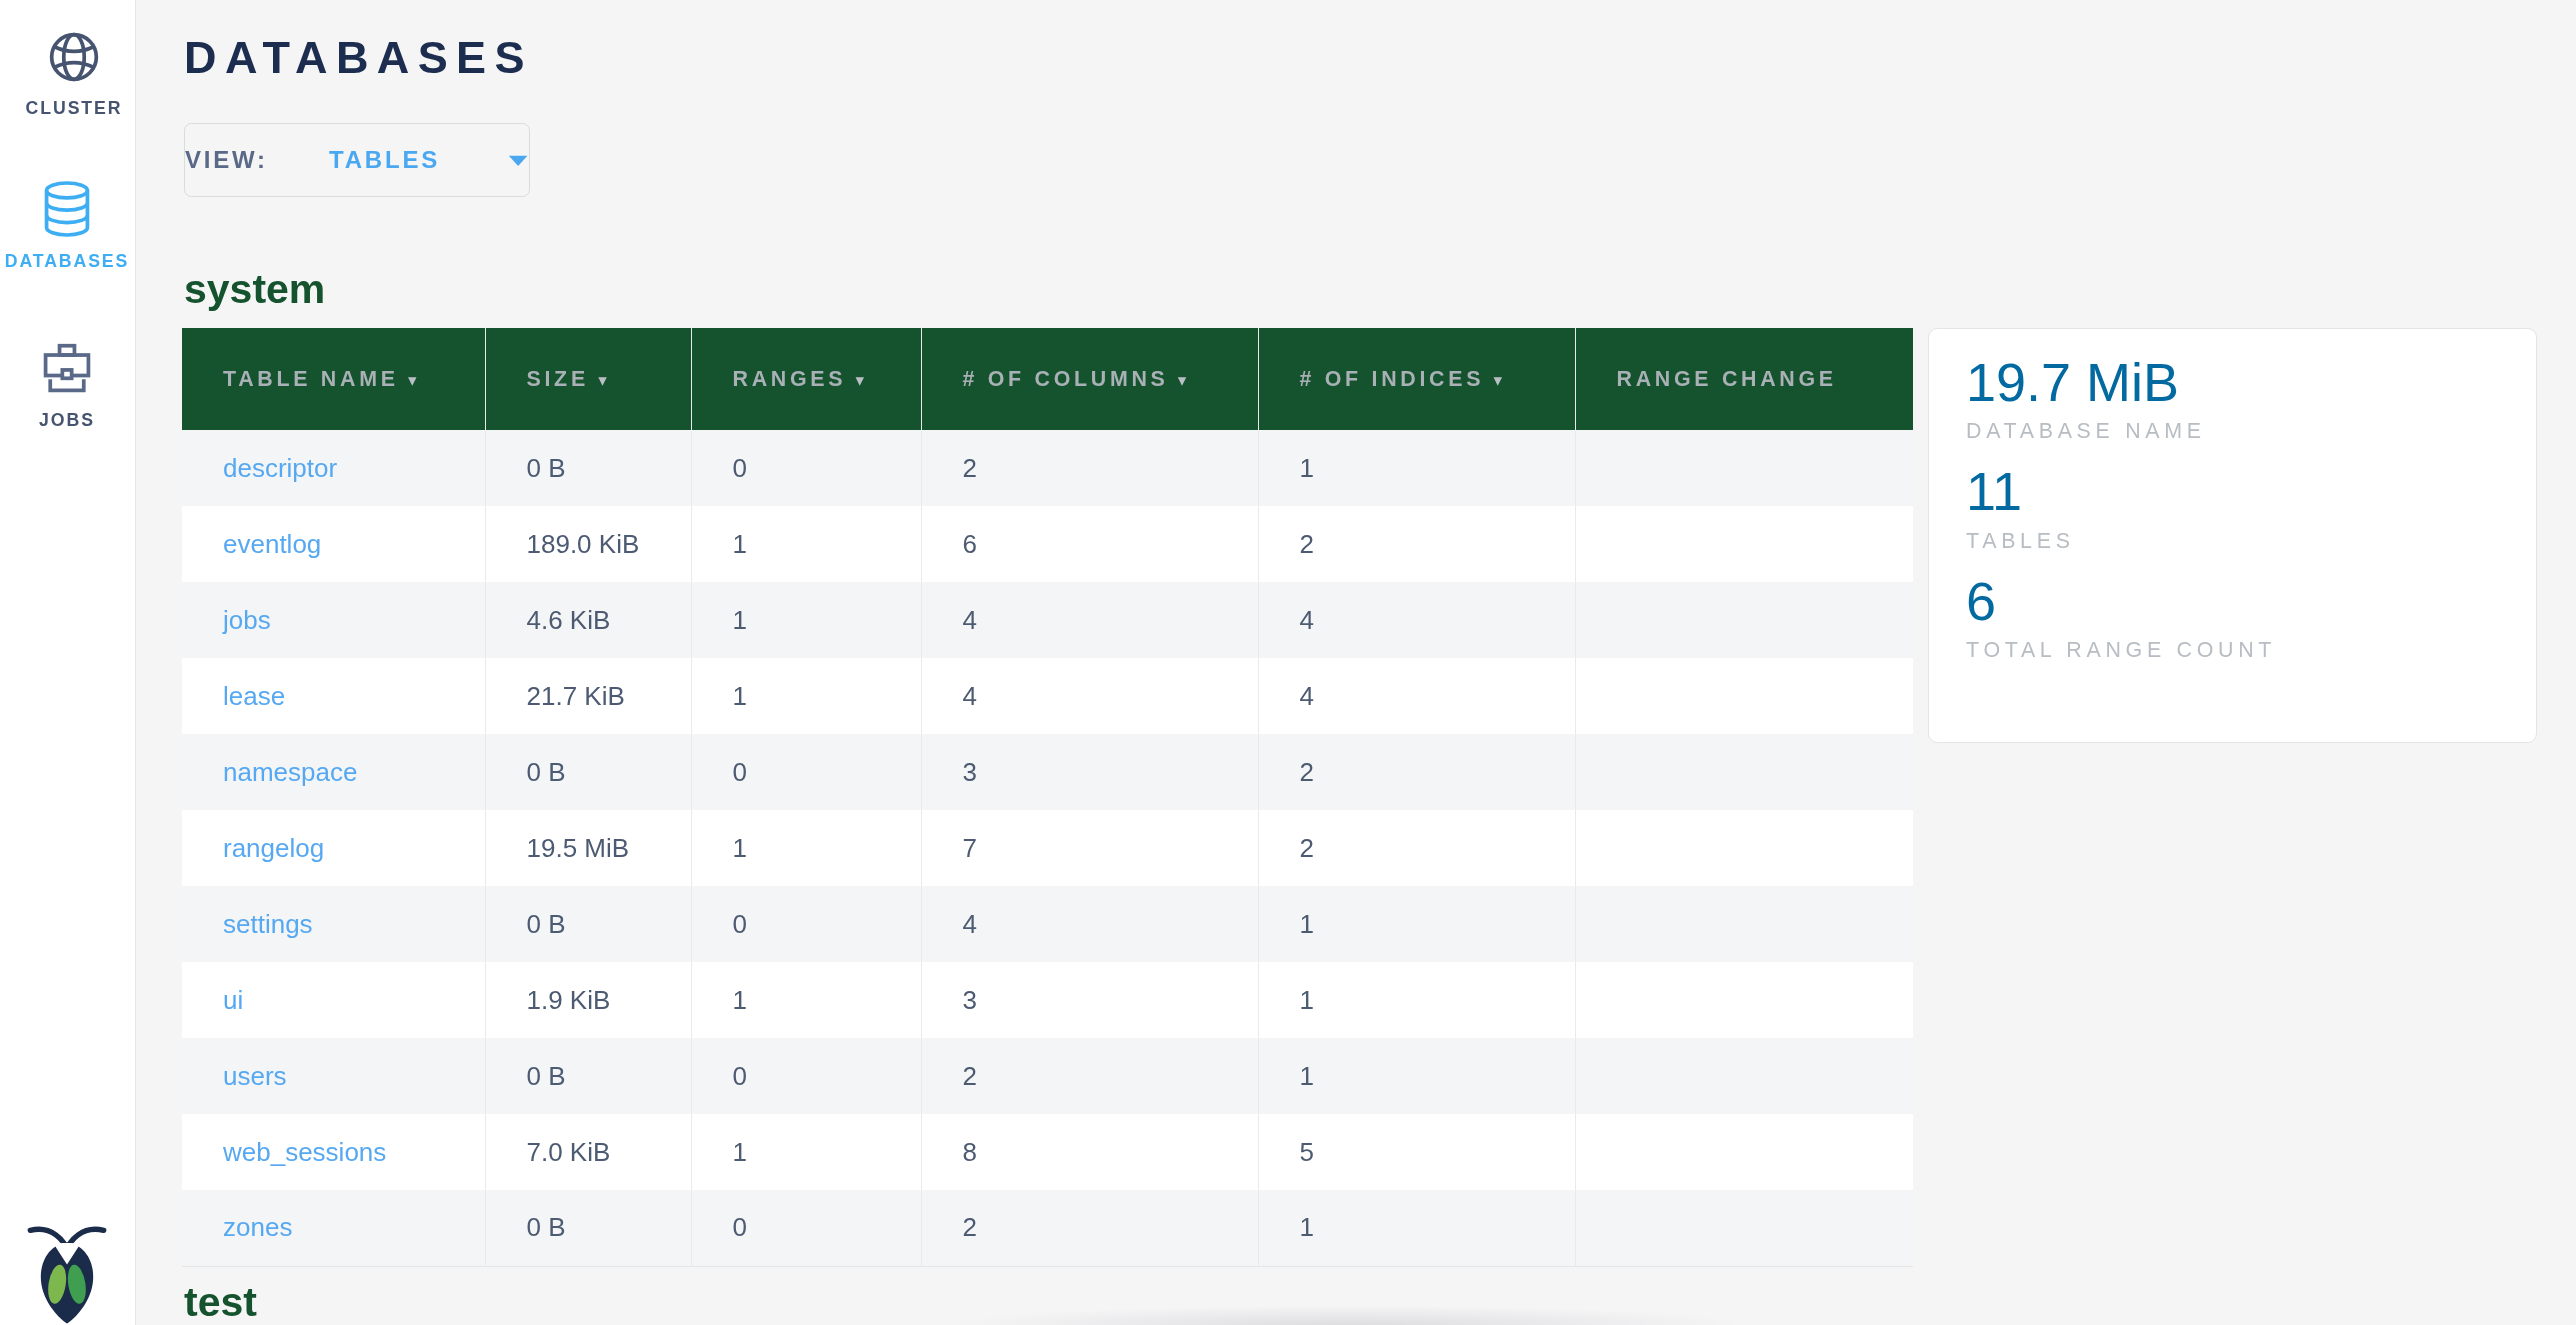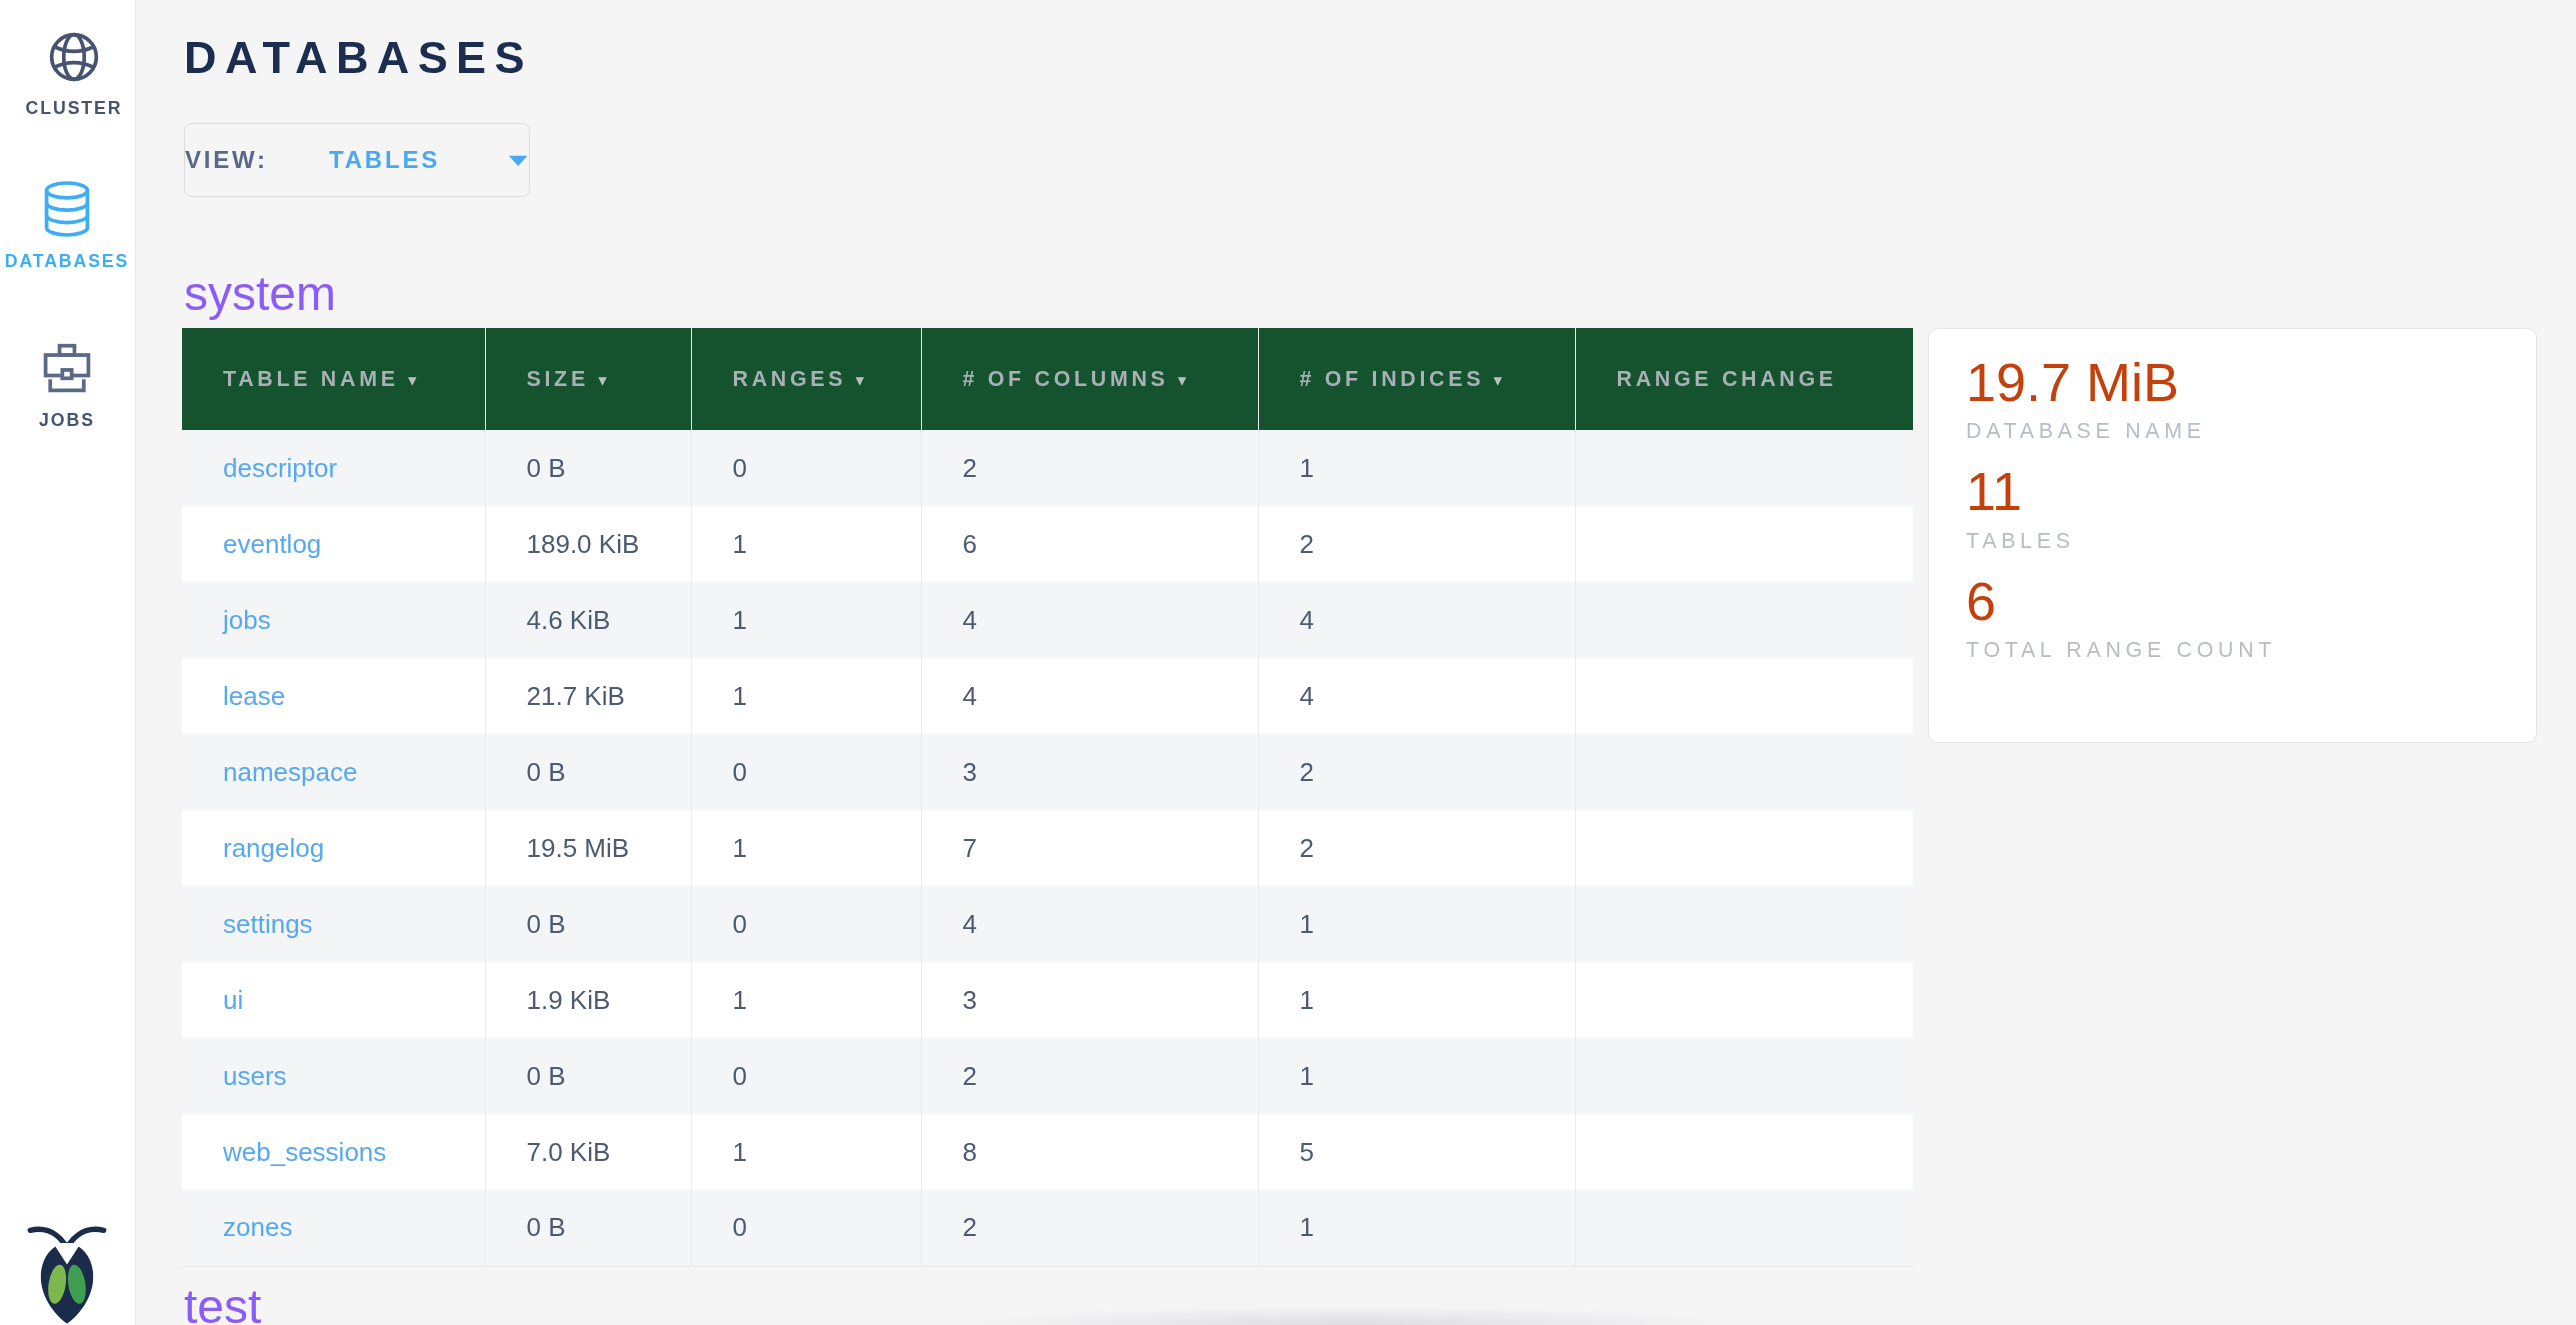--- a/index.html
+++ b/index.html
@@ -44,21 +44,21 @@
   .view-dropdown .view-label {
     font-size:24px; font-weight:bold; letter-spacing:2.8px; color:#5a6987;
   }
   .view-dropdown .view-value {
     font-size:24px; font-weight:bold; letter-spacing:2.8px; color:#4aa8f0;
   }
   .view-dropdown .caret { margin-left:5.6px; margin-top:3.7px; }
 
   .section-heading {
     position:absolute; left:184px;
-    font-size:48px; font-weight:400; color:#8b5cf6;
+    font-size:41px; font-weight:700; color:#14532d;
   }
   .heading-system { top:266px; }
   .heading-test   { top:1279px; }
 
   
   .db-table {
     position:absolute; left:182px; top:328px; width:1731px;
     border-collapse:collapse; table-layout:fixed;
     border-bottom:1.9px solid #e4e5e7;
   }
@@ -81,21 +81,21 @@
   .db-table a.tbl-link { color:#55a8f1; text-decoration:none; cursor:pointer; }
 
   
   .summary-card {
     position:absolute; left:1928px; top:328px;
     width:609px; height:415px;
     background:#ffffff; border:1.9px solid #e3e4e6; border-radius:9.3px;
     padding:20.5px 37px;
   }
   .stat { margin-bottom:15px; }
-  .stat-value { font-size:54px; font-weight:400; color:#c2410c; line-height:1.22; }
+  .stat-value { font-size:54px; font-weight:400; color:#0369a1; line-height:1.22; }
   .stat-label {
     font-size:21.4px; letter-spacing:4.7px; color:#b7bdc3; margin-top:3.7px;
   }
 
   .bottom-shadow {
     position:absolute; left:819px; top:1299px; width:1061px; height:26px;
     background:radial-gradient(ellipse 50% 100% at 50% 100%, rgba(100,100,110,0.16), rgba(100,100,110,0) 75%);
     pointer-events:none;
   }
 </style>

